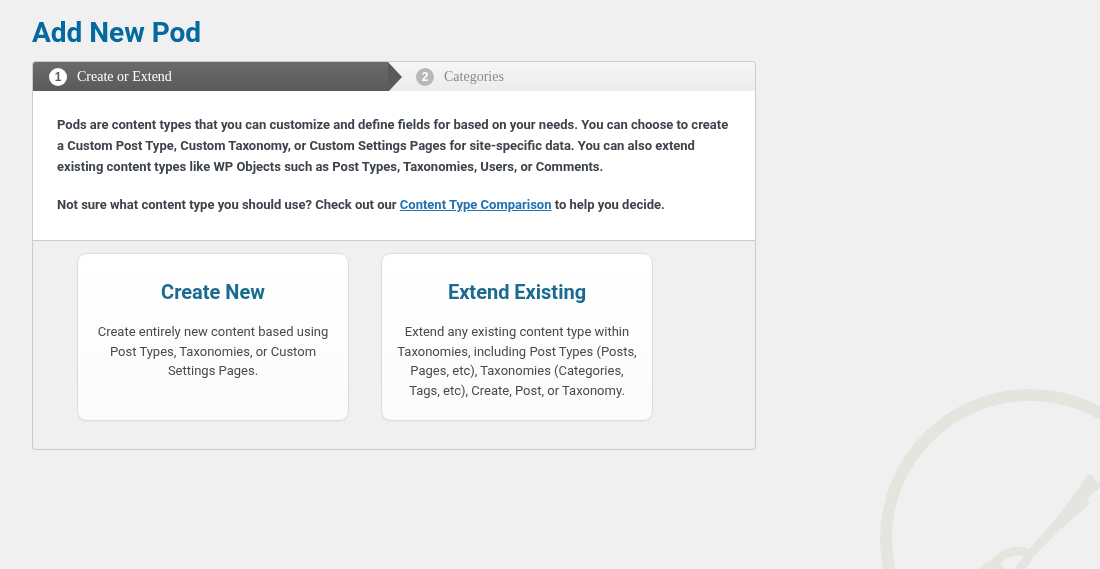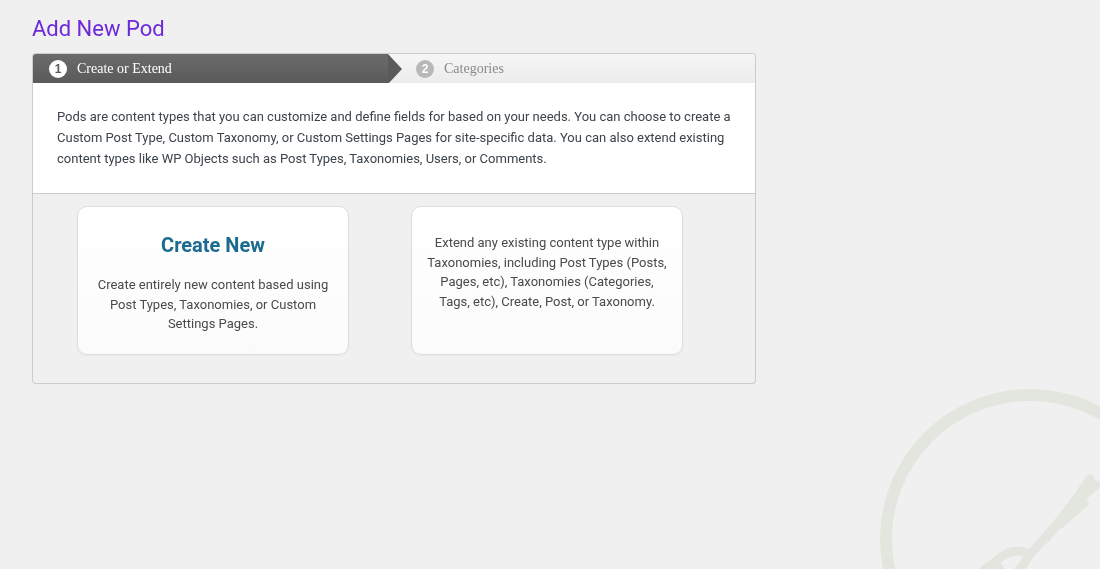--- a/index.html
+++ b/index.html
@@ -1,34 +1,34 @@
 <!DOCTYPE html>
 <html><head>
   <meta charset="utf-8">
   <style>
     * { margin: 0; padding: 0; box-sizing: border-box; }
     body { font-family: -apple-system, BlinkMacSystemFont, "Segoe UI", Roboto, sans-serif; background: #f0f0f1; width: 1100px; height: 569px; position: relative; overflow: hidden; }
     .bg-decoration { position: absolute; bottom: -120px; right: -80px; width: 300px; height: 300px; opacity: 0.12; }
-    .page-title { font-size: 22px; font-weight: 400; color: #6d28d9; padding: 16px 0 8px 32px; }
+    .page-title { font-size: 28px; font-weight: 700; color: #0369a1; padding: 16px 0 8px 32px; }
     .wizard { margin: 4px 32px 0 32px; width: 724px; }
     .tabs { display: flex; height: 30px; border-radius: 4px 4px 0 0; overflow: hidden; border: 1px solid #ccc; border-bottom: none; }
     .tab { display: flex; align-items: center; padding: 0 16px; font-size: 14px; position: relative; }
     .tab.active { background: linear-gradient(to bottom, #6b6b6b, #5a5a5a); color: #fff; flex: 1; max-width: 365px; font-family: Georgia, serif; }
     .tab.inactive { background: linear-gradient(to bottom, #f6f6f6, #ececec); color: #8a8a8a; flex: 1; font-family: Georgia, serif; }
     .tab.active::after { content: ""; position: absolute; right: -14px; top: 0; width: 0; height: 0; border-top: 15px solid transparent; border-bottom: 15px solid transparent; border-left: 14px solid #5a5a5a; z-index: 2; }
     .tab.inactive { padding-left: 28px; }
     .step-circle { display: inline-flex; align-items: center; justify-content: center; width: 18px; height: 18px; border-radius: 50%; font-size: 12px; font-weight: bold; margin-right: 10px; font-family: -apple-system, sans-serif; }
     .tab.active .step-circle { background: #fff; color: #5a5a5a; }
     .tab.inactive .step-circle { background: #b8b8b8; color: #fff; }
-    .panel { background: #fff; border: 1px solid #ccc; border-top: none; padding: 24px; font-size: 13px; color: #3c434a; line-height: 1.6; }
+    .panel { background: #fff; border: 1px solid #ccc; border-top: none; padding: 24px; font-size: 13px; color: #3c434a; line-height: 1.6; font-weight: bold; }
     .panel p { margin-bottom: 18px; }
     .panel p:last-child { margin-bottom: 0; }
     .panel a { color: #2271b1; text-decoration: underline; }
     .container-bg { background: #f0f0f1; border: 1px solid #ccc; border-top: none; padding: 12px 0 28px 0; margin: 0 32px; width: 724px; border-radius: 0 0 4px 4px; }
-    .options-inner { display: flex; gap: 62px; padding: 0 44px; }
+    .options-inner { display: flex; gap: 32px; padding: 0 44px; }
     .option-card-2 { flex: 0 0 272px; background: linear-gradient(to bottom, #fff, #fbfbfb); border: 1px solid #ddd; border-radius: 10px; padding: 26px 14px 20px 14px; text-align: center; cursor: pointer; box-shadow: 0 1px 2px rgba(0,0,0,0.04); }
     .option-card-2 h2 { color: #1a6b8f; font-weight: 700; font-size: 20px; margin-bottom: 18px; }
     .option-card-2 p { font-size: 13px; color: #4a4a4a; line-height: 1.5; }
     .option-card-2 b { font-weight: 400; }
   </style>
 </head>
 <body>
 
 <svg class="bg-decoration" viewBox="0 0 100 100">
   <circle cx="50" cy="50" r="48" fill="none" stroke="#8ba05a" stroke-width="4"></circle>
@@ -43,30 +43,34 @@
       <span class="step-circle">1</span>
       <span>Create or Extend</span>
     </div>
     <div class="tab inactive">
       <span class="step-circle">2</span>
       <span>Categories</span>
     </div>
   </div>
   <div class="panel">
     <p>Pods are content types that you can customize and define fields for based on your needs. You can choose to create a Custom Post Type, Custom Taxonomy, or Custom Settings Pages for site-specific data. You can also extend existing content types like WP Objects such as Post Types, Taxonomies, Users, or Comments.</p>
+    <p>
+      <span>Not sure what content type you should use? Check out our </span><a href="#">Content Type Comparison</a><span> to help you decide.</span>
+    </p>
   </div>
 </div>
 
 <div class="container-bg">
   <div class="options-inner">
     <div class="option-card-2">
       <h2>Create New</h2>
       <p>
         <span>Create entirely new content based using </span><b>Post Types</b><span>, </span><b>Taxonomies</b><span>, or </span><b>Custom Settings Pages</b><span>.</span>
       </p>
     </div>
     <div class="option-card-2">
+      <h2>Extend Existing</h2>
       <p>
         <span>Extend any existing content type within Taxonomies, including </span><b>Post Types</b><span> (Posts, Pages, etc), </span><b>Taxonomies</b><span> (Categories, Tags, etc), </span><b>Create</b><span>, </span><b>Post</b><span>, or </span><b>Taxonomy</b><span>.</span>
       </p>
     </div>
   </div>
 </div>
 
 </body></html>

